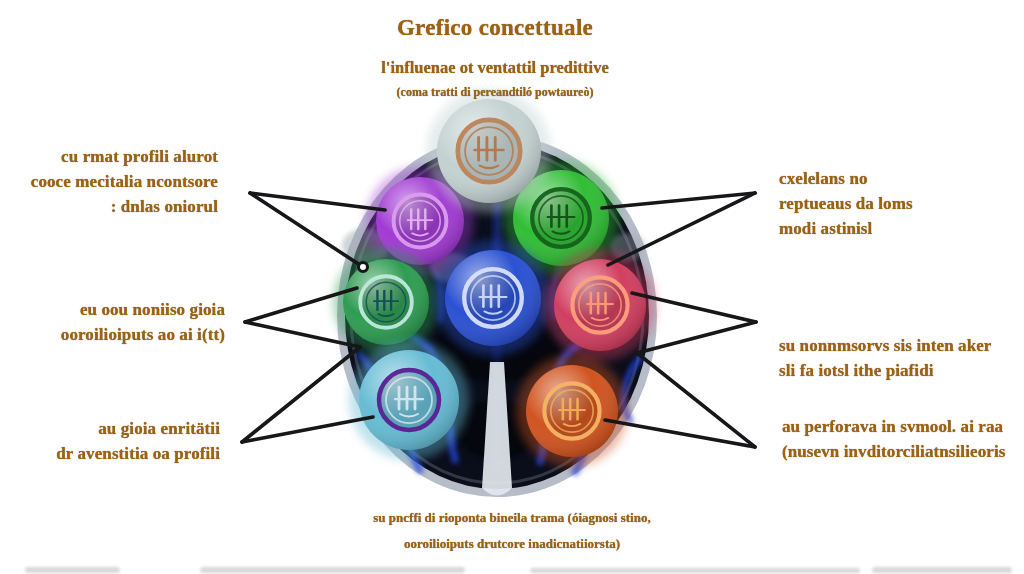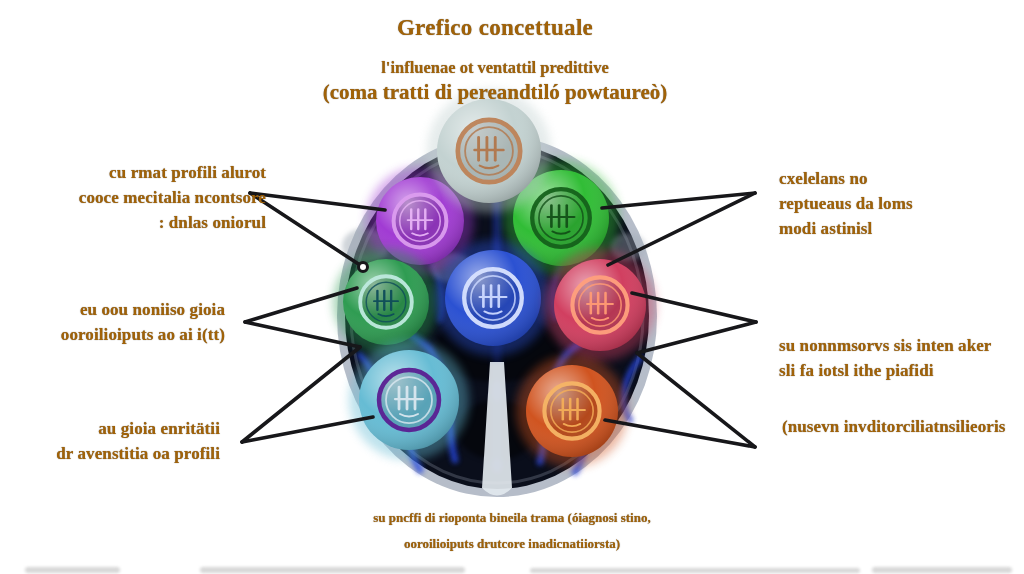--- a/index.html
+++ b/index.html
@@ -4,25 +4,25 @@
 <style>
   html,body{margin:0;padding:0;background:#fff;}
   .canvas{
     position:relative;width:1024px;height:574px;background:#ffffff;overflow:hidden;
     font-family:Liberation Serif, serif;color:#a16207;
   }
   .txt{position:absolute;font-weight:700;text-shadow:0 0 1px rgba(25,25,25,.65);}
   .title{left:0;width:990px;top:14px;text-align:center;}
   .title .l1{font-size:23px;font-weight:800;line-height:27px;letter-spacing:.3px;}
   .title .l2{font-size:16.5px;line-height:24px;margin-top:15px;}
-  .title .l3{font-size:21px;line-height:25px;}
+  .title .l3{font-size:12px;line-height:25px;}
   .lbl{font-size:17px;line-height:25px;letter-spacing:.1px;}
   .lbl.right{text-align:left;}
   .lbl.left{text-align:right;}
-  #lbl-left-top{left:0;top:160px;width:218px;padding-left:48px;}
+  #lbl-left-top{left:0;top:144px;width:218px;}
   #lbl-left-mid{left:0;top:297px;width:225px;}
   #lbl-left-bottom{left:0;top:416px;width:220px;}
   #lbl-right-top{left:779px;top:166px;width:240px;}
   #lbl-right-mid{left:779px;top:297px;width:245px;margin-top:36px;}
   #lbl-right-bottom{left:782px;top:414px;width:242px;}
   .caption{left:0;top:505px;width:1024px;text-align:center;font-size:13px;line-height:26px;}
   svg.fig{position:absolute;left:0;top:0;}
   .strip{position:absolute;background:#b0b0b0;opacity:.5;filter:blur(1.5px);border-radius:3px;height:6px;bottom:1px;}
   #strip-a{left:25px;width:95px;}
   #strip-b{left:200px;width:265px;}
@@ -237,20 +237,21 @@
   <div class="txt lbl right" id="lbl-right-top">
     <div>cxelelans no</div>
     <div>reptueaus da loms</div>
     <div>modi astinisl</div>
   </div>
   <div class="txt lbl right" id="lbl-right-mid">
     <div>su nonnmsorvs sis inten aker</div>
     <div>sli fa iotsl ithe piafidi</div>
   </div>
   <div class="txt lbl right" id="lbl-right-bottom">
+    <div>au perforava in svmool. ai raa</div>
     <div>(nusevn invditorciliatnsilieoris</div>
   </div>
 
   <div class="txt caption">
     <div>su pncffi di rioponta bineila trama (óiagnosi stino,</div>
     <div>ooroilioiputs drutcore inadicnatiiorsta)</div>
   </div>
 
   <div class="strip" id="strip-a"></div>
   <div class="strip" id="strip-b"></div>

